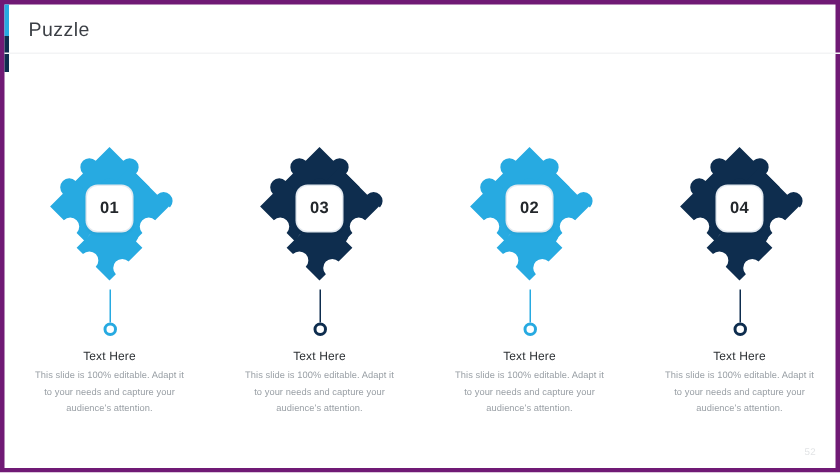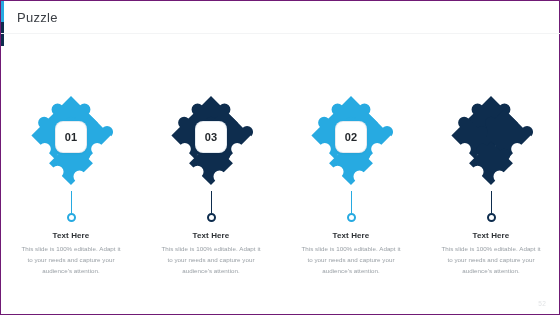--- a/index.html
+++ b/index.html
@@ -6,21 +6,21 @@
   body{
     width:560px;height:315px;overflow:hidden;
     background:#ffffff;
     font-family:"Liberation Sans","DejaVu Sans",sans-serif;
     -webkit-font-smoothing:antialiased;
   }
   .slide{
     position:relative;width:560px;height:315px;
     background:#ffffff;
     box-sizing:border-box;
-    border:1px solid #701a75;
+    border:3px solid #701a75;
   }
   
   .accent-cyan{
     position:absolute;left:0;top:0;width:3px;height:21px;background:#27AAE1;
   }
   .accent-navy{
     position:absolute;left:0;top:21px;width:3px;height:24px;background:#0E2D4E;
   }
   .header{
     position:absolute;left:0;top:0;width:560px;height:32px;
@@ -59,21 +59,21 @@
   }
   .ring{
     width:9px;height:9px;border-radius:50%;
     border:2.5px solid #27AAE1;background:#ffffff;
     box-sizing:border-box;margin-bottom:9px;
   }
   .ring.navy{border-color:#0E2D4E;}
   .conn-cyan{background:#27AAE1;}
   .conn-navy{background:#0E2D4E;}
   .txt-head{
-    font-size:8px;font-weight:700;color:#2b2f33;margin-bottom:4px;letter-spacing:.1px;
+    font-size:8px;font-weight:400;color:#2b2f33;margin-bottom:4px;letter-spacing:.1px;
   }
   .txt-body{
     font-size:6.2px;line-height:1.75;color:#9aa0a6;text-align:center;
     width:106px;letter-spacing:.05px;
   }
   .pagenum{
     position:absolute;right:13px;bottom:7px;
     font-size:6.5px;color:#e2e4e6;letter-spacing:.2px;
   }
 </style>
@@ -149,20 +149,21 @@
     <div class="col">
       <div class="puzzle-wrap">
         <svg class="puzzle-svg" width="112" height="104" viewBox="0 0 112 104">
           <g transform="translate(56,52) rotate(45) translate(-37,-37)">
             <path fill="#0E2D4E" d="M8,8 h13 a6,6 0 1 1 12,0 h13 v13 a6,6 0 1 0 0,12 v13 h-13 a6,6 0 1 0 -12,0 h-13 v-13 a6,6 0 1 1 0,-12 z"></path>
             <path fill="#0E2D4E" d="M46,8 h13 a6,6 0 1 1 12,0 h-1 v13 a6,6 0 1 0 0,12 v13 h-13 a6,6 0 1 0 -12,0 h-12 v-13 a6,6 0 1 1 0,-12 v-13 z" transform="translate(-6,0)"></path>
             <path fill="#0E2D4E" d="M8,46 h13 a6,6 0 1 1 12,0 h13 v13 a6,6 0 1 0 0,12 v-1 h-13 a6,6 0 1 0 -12,0 h-13 v-12 a6,6 0 1 1 0,-12 z" transform="translate(0,-6)"></path>
             <path fill="#0E2D4E" d="M40,40 h13 a6,6 0 1 1 12,0 h6 v13 a6,6 0 1 0 0,12 v6 h-13 a6,6 0 1 0 -12,0 h-6 v-13 a6,6 0 1 1 0,-12 z"></path>
           </g>
         </svg>
+        <div class="badge">04</div>
       </div>
       <div class="connector conn-navy"></div>
       <div class="ring navy"></div>
       <div class="txt-head">Text Here</div>
       <div class="txt-body">This slide is 100% editable. Adapt it to your needs and capture your audience's attention.</div>
     </div>
 
   </div>
 
   <div class="pagenum">52</div>

